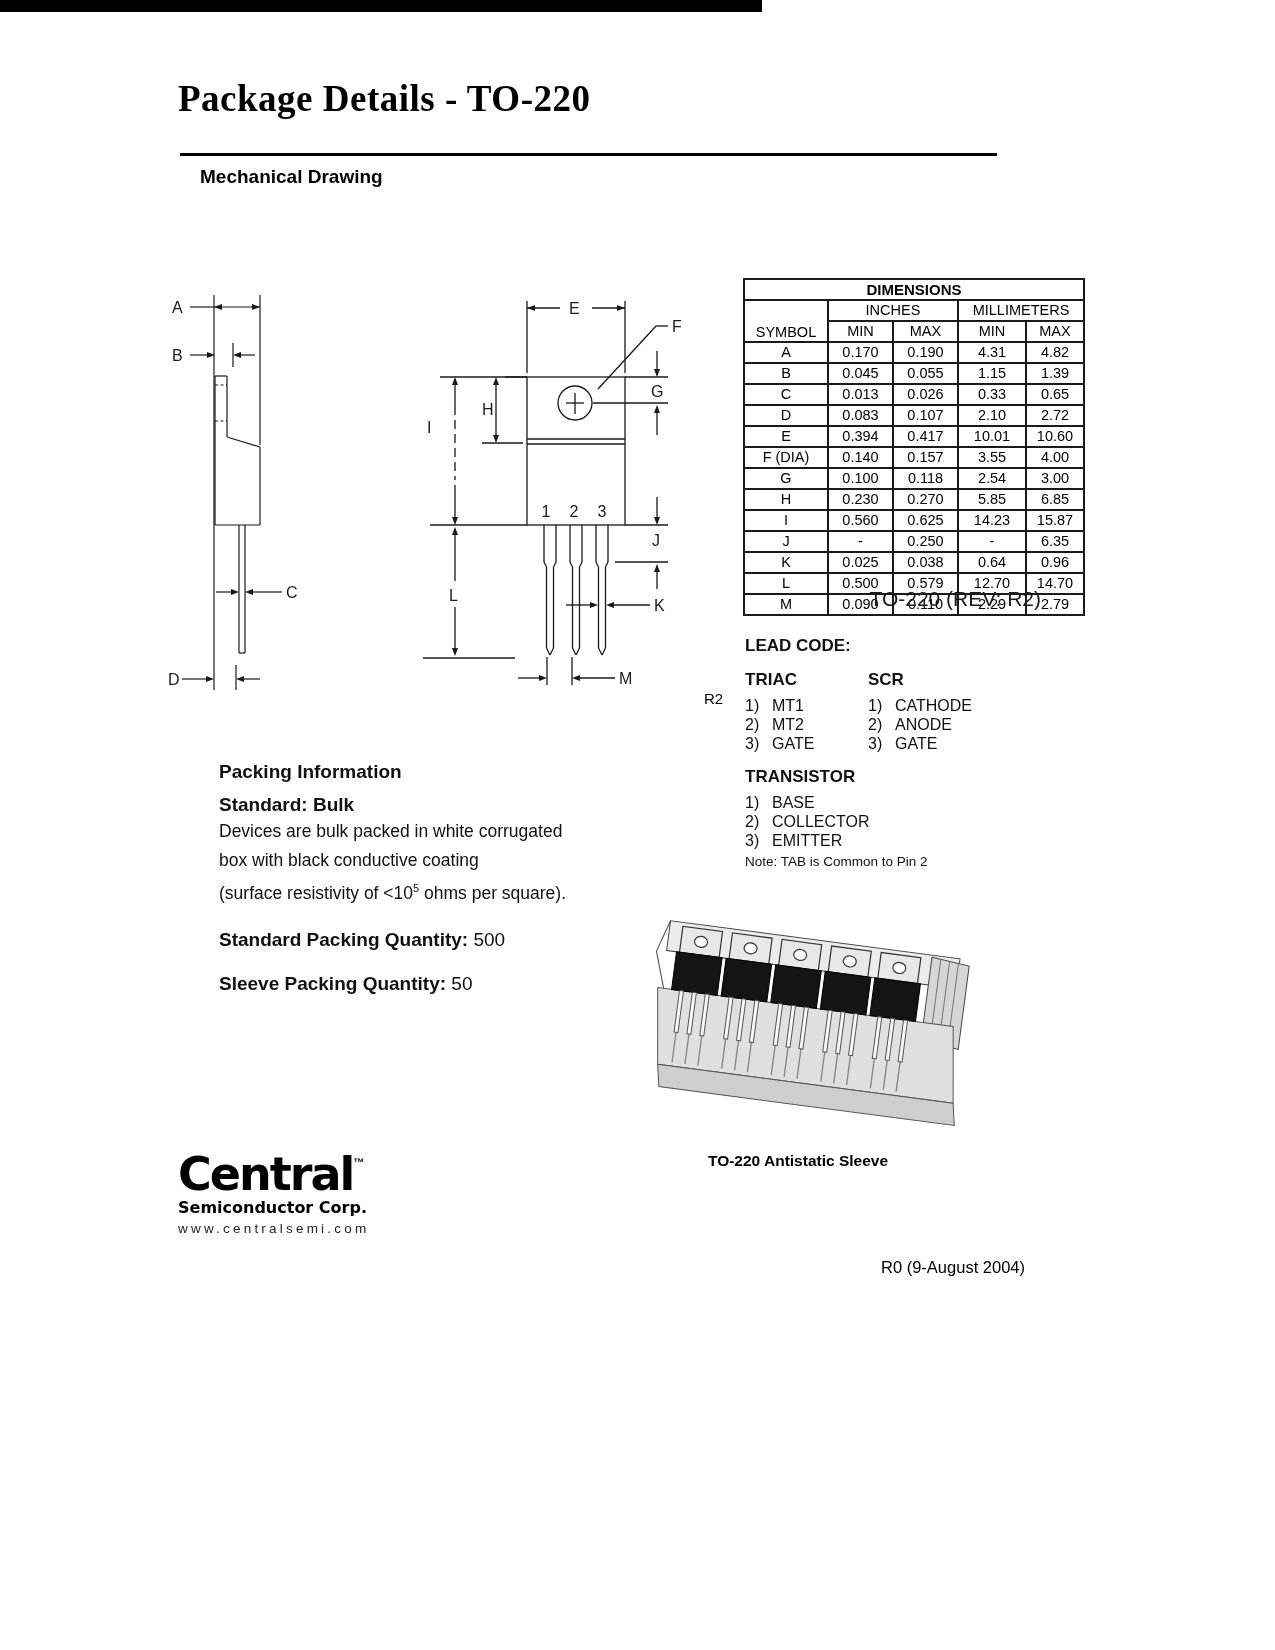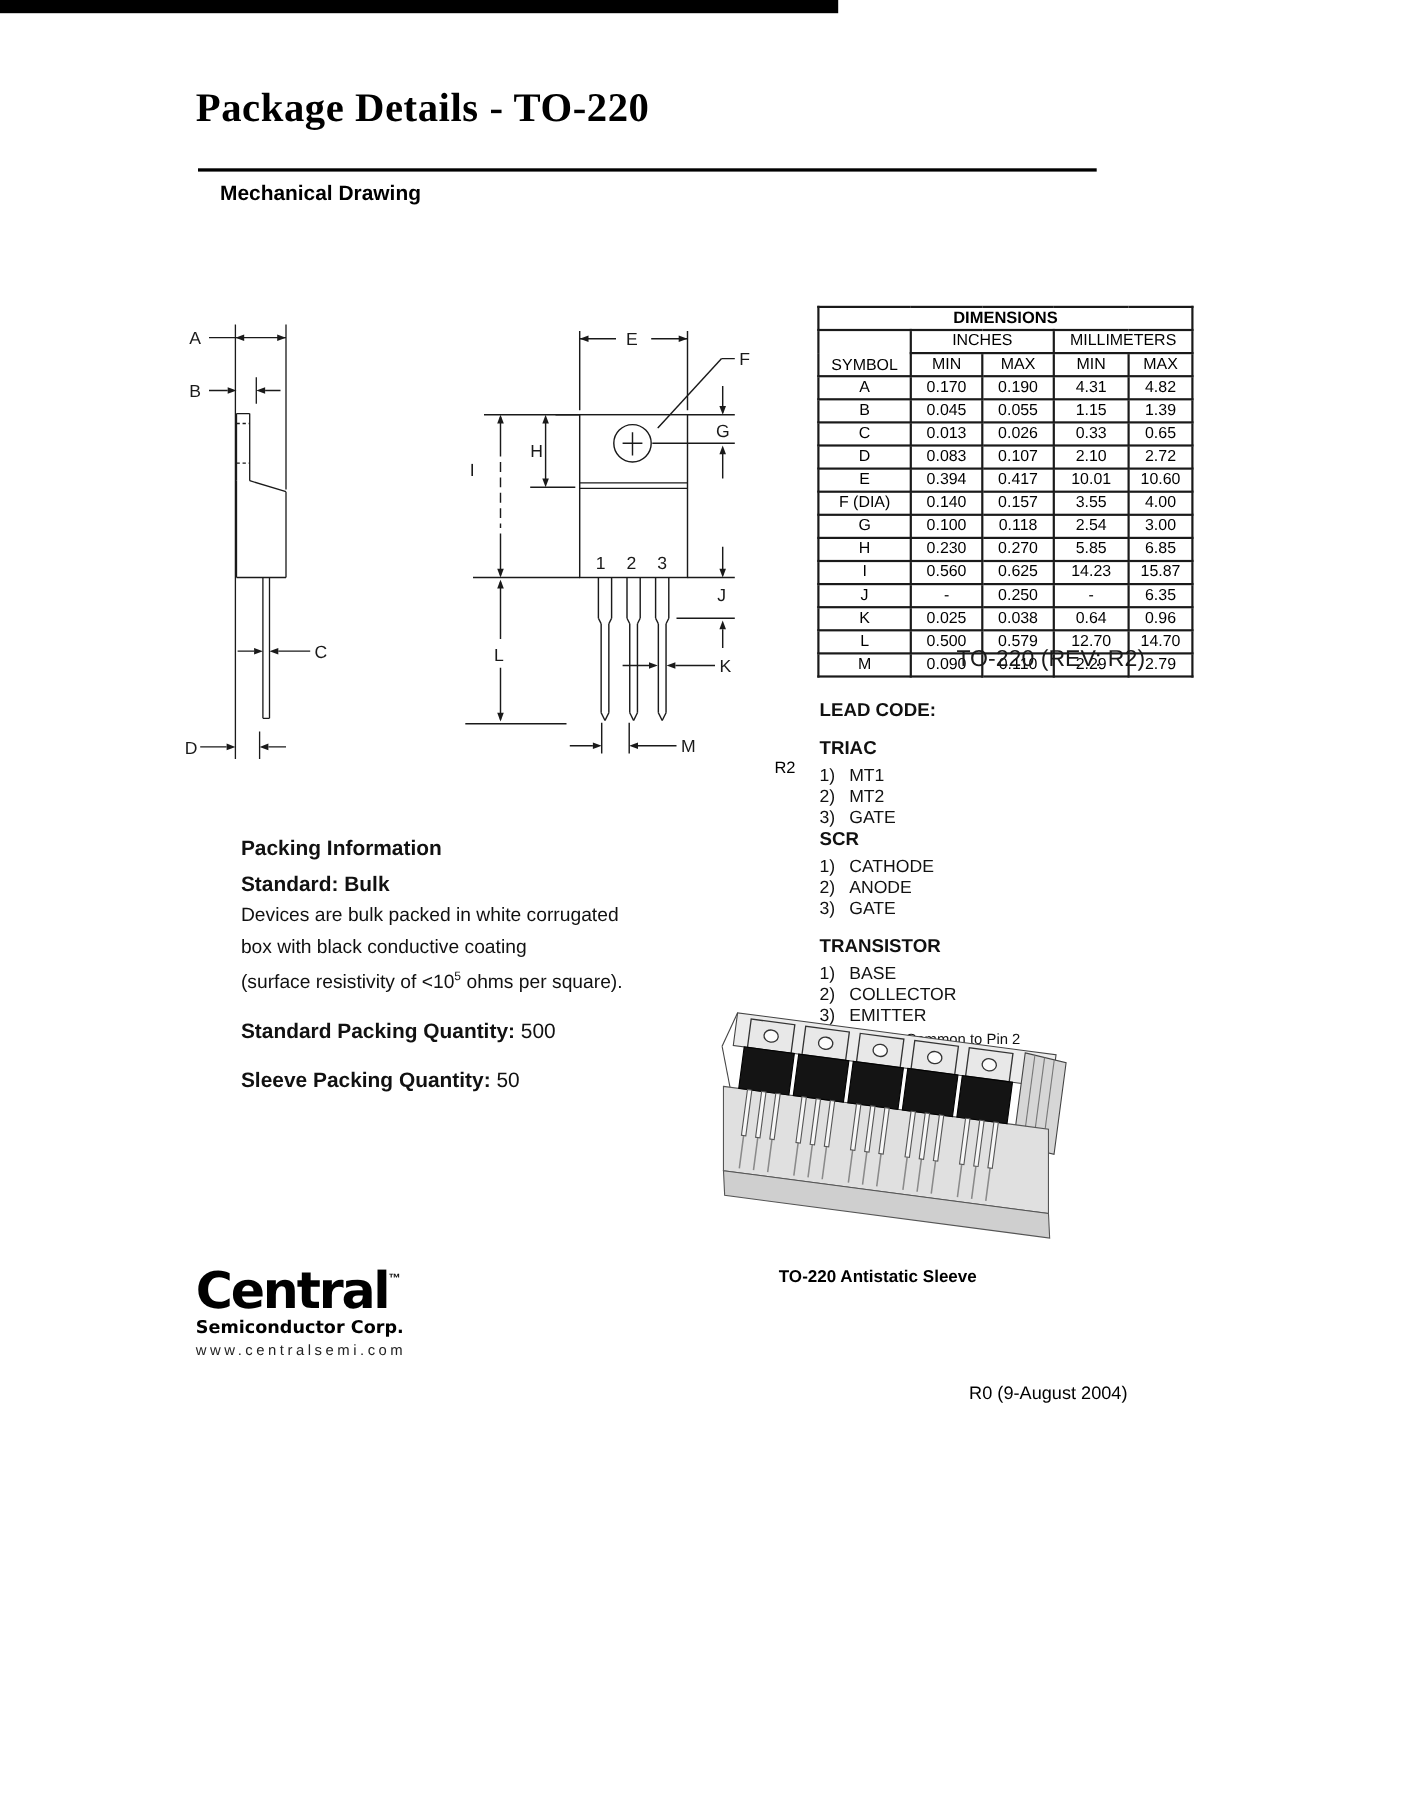--- a/index.html
+++ b/index.html
@@ -29,21 +29,21 @@
         height:19px;line-height:17px;font-weight:normal;}
   .dims .t-title{font-weight:bold;font-size:15px;}
   .dims .sym{width:76px;vertical-align:bottom;border-radius:13px;}
   .dims .c1{width:57px;} .dims .c2{width:57px;} .dims .c3{width:60px;} .dims .c4{width:50px;}
   .dims-caption{position:absolute;left:743px;top:587px;width:298px;
                 text-align:right;font-size:21px;color:#1a1a1a;}
 
   
   .leadcode{position:absolute;left:745px;top:636px;font-size:16px;color:#111;}
   .leadcode .lc-head{font-weight:bold;font-size:17px;margin:0 0 14px 0;}
-  .lc-cols{display:flex;flex-direction:column;}
+  .lc-cols{display:flex;}
   .lc-col1{width:123px;}
   .lc-group-name{font-weight:bold;font-size:17px;margin:0 0 6px 0;}
   .lc-pin{line-height:19px;}
   .lc-pin .num{display:inline-block;width:27px;}
   .lc-transistor{margin-top:14px;}
   .lc-note{font-size:13.5px;margin-top:4px;}
 
   
   .packing{position:absolute;left:199px;top:761px;width:480px;color:#111;margin-left:20px;}
   .packing h3{margin:0 0 11px 0;font-size:19px;font-weight:bold;}

